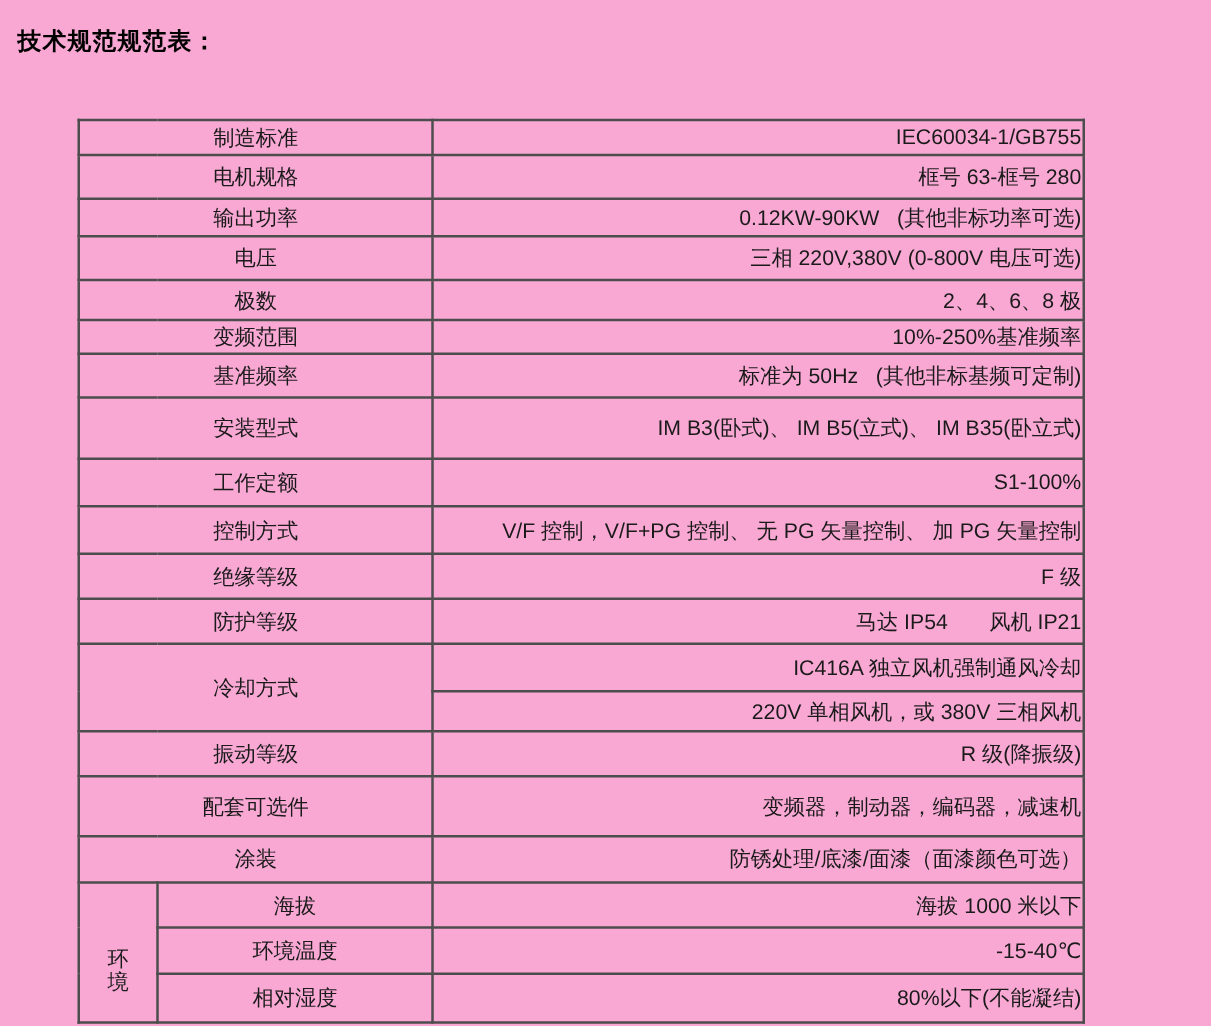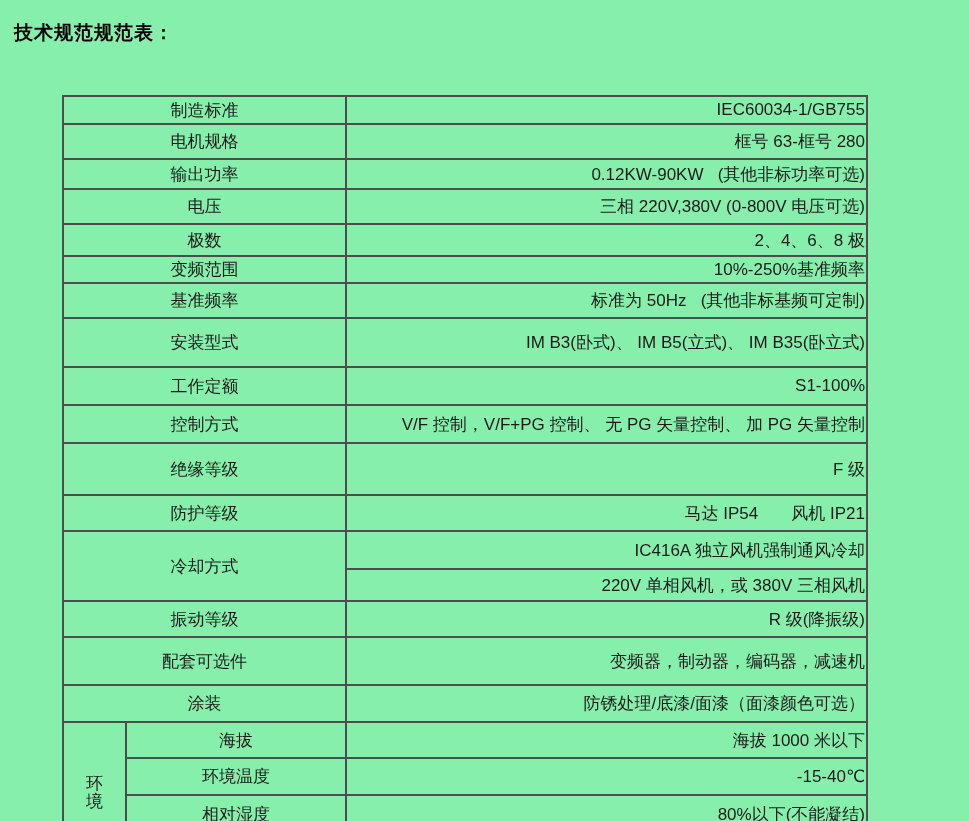--- a/index.html
+++ b/index.html
@@ -5,21 +5,21 @@
   html, body {
     margin: 0;
     padding: 0;
     background: #ffffff;
     font-family: "Liberation Sans", "DejaVu Sans", sans-serif;
   }
   .page {
     position: relative;
     width: 969px;
     height: 821px;
-    background: #86efac;
+    background: #f9a8d4;
     overflow: hidden;
   }
   .doc-title {
     position: absolute;
     left: 14px;
     top: 20px;
     font-size: 19px;
     font-weight: bold;
     color: #000000;
     letter-spacing: 1px;
@@ -103,21 +103,21 @@
       <td class="value">IM B3(卧式)、 IM B5(立式)、 IM B35(卧立式)</td>
     </tr>
     <tr style="height:38px">
       <td colspan="2" class="label">工作定额</td>
       <td class="value">S1-100%</td>
     </tr>
     <tr style="height:38px">
       <td colspan="2" class="label">控制方式</td>
       <td class="value">V/F 控制，V/F+PG 控制、 无 PG 矢量控制、 加 PG 矢量控制</td>
     </tr>
-    <tr style="height:52px">
+    <tr style="height:36px">
       <td colspan="2" class="label">绝缘等级</td>
       <td class="value">F 级</td>
     </tr>
     <tr style="height:36px">
       <td colspan="2" class="label">防护等级</td>
       <td class="value">马达 IP54       风机 IP21</td>
     </tr>
 
     <tr style="height:38px">
       <td colspan="2" rowspan="2" class="label">冷却方式</td>

